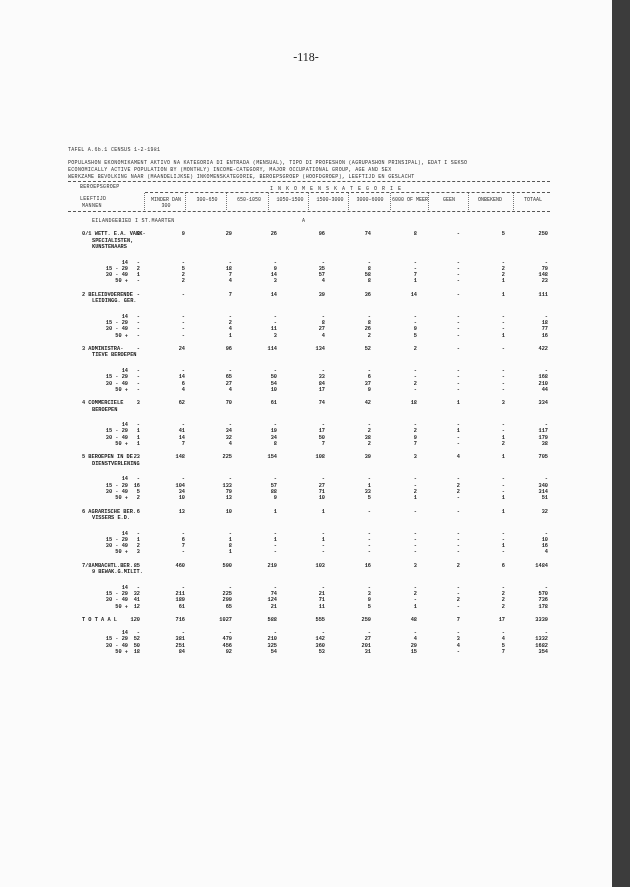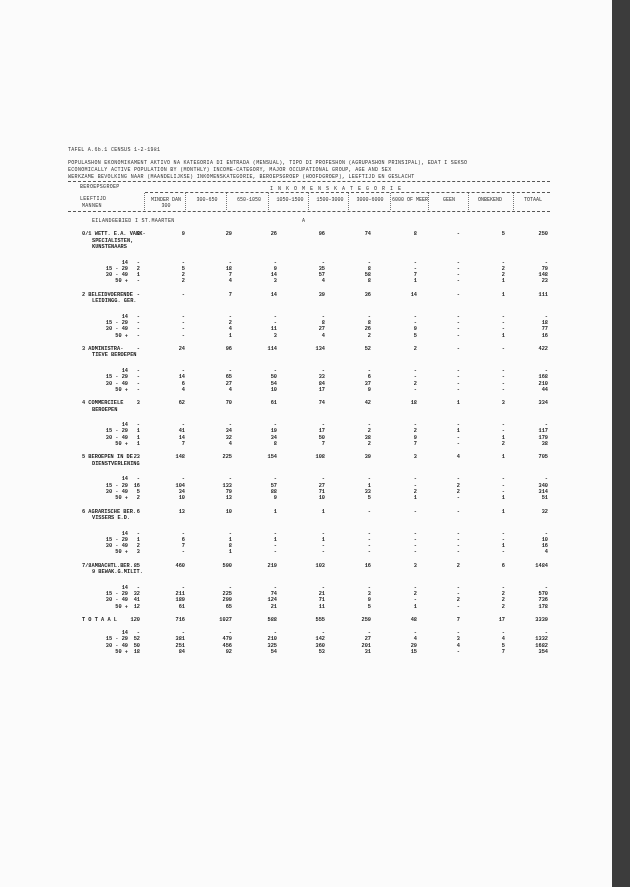--- a/index.html
+++ b/index.html
@@ -22,20 +22,21 @@
   .row { position: absolute; left: 0; width: 612px; height: 7px; font-size: 5.3px; color: #222; font-weight: bold; }
   .row span { position: absolute; top: 0; white-space: nowrap; }
   .lbl { left: 82px; }
   .lbl.age { left: 98px; text-align: right; width: 30px; }
   .c { text-align: right; width: 22px; }
 </style>
 </head>
 <body>
 
 <div class="page">
+  <div class="page-num">-118-</div>
 
   <div class="hdr" style="top:147px;">TAFEL A.6b.1    CENSUS 1-2-1981</div>
   <div class="hdr" style="top:160px;">POPULASHON EKONOMIKAMENT AKTIVO NA KATEGORIA DI ENTRADA (MENSUAL), TIPO DI PROFESHON (AGRUPASHON PRINSIPAL), EDAT I SEKSO</div>
   <div class="hdr" style="top:167px;">ECONOMICALLY ACTIVE POPULATION BY (MONTHLY) INCOME-CATEGORY, MAJOR OCCUPATIONAL GROUP, AGE AND SEX</div>
   <div class="hdr" style="top:174px;">WERKZAME BEVOLKING NAAR (MAANDELIJKSE) INKOMENSKATEGORIE, BEROEPSGROEP (HOOFDGROEP), LEEFTIJD EN GESLACHT</div>
 
   <div class="dash" style="top:181px;"></div>
   <div class="hdr" style="top:184px; left:80px;">BEROEPSGROEP</div>
   <div class="hdr" style="top:186px; left:270px; letter-spacing:1px;">I N K O M E N S K A T E G O R I E</div>
   <div class="dash" style="top:192px; left:145px; width:405px;"></div>

